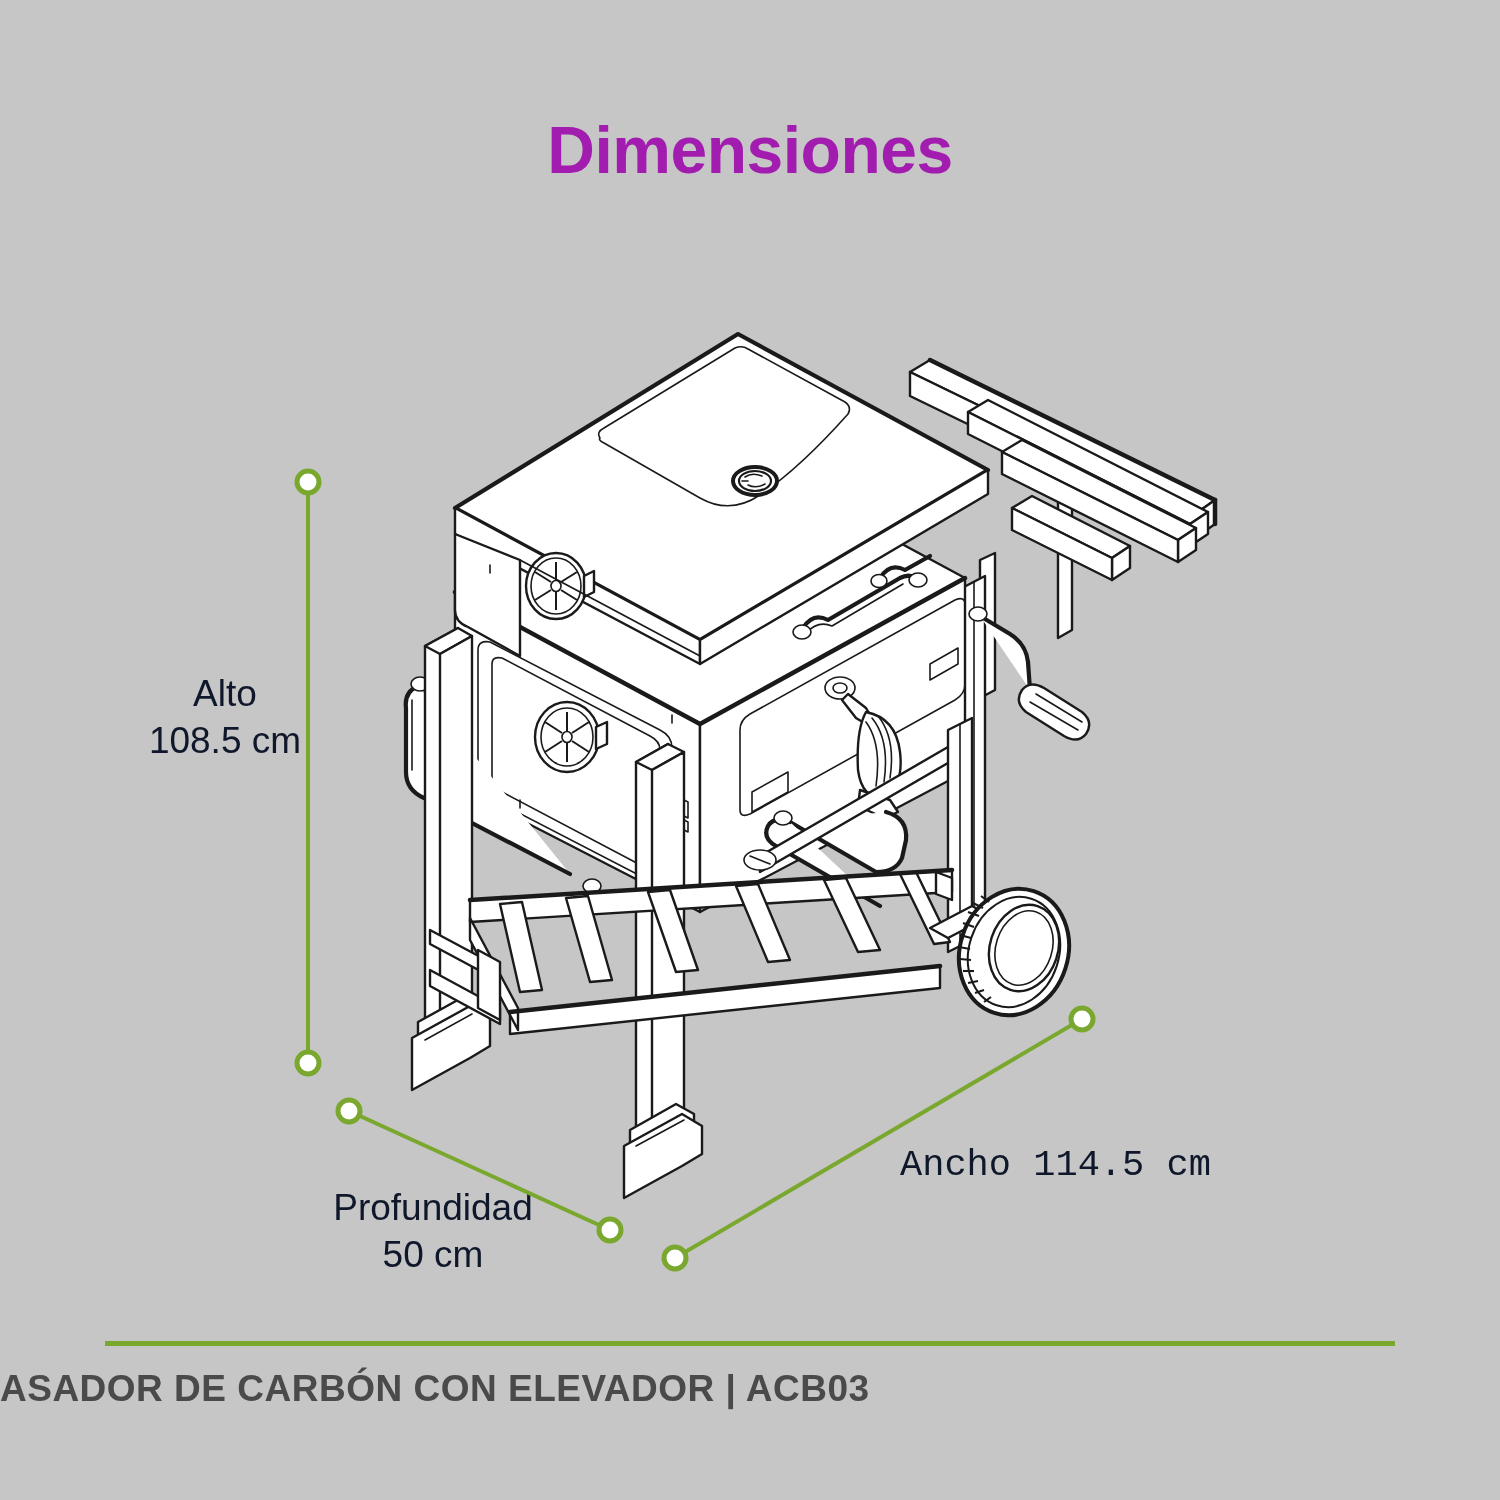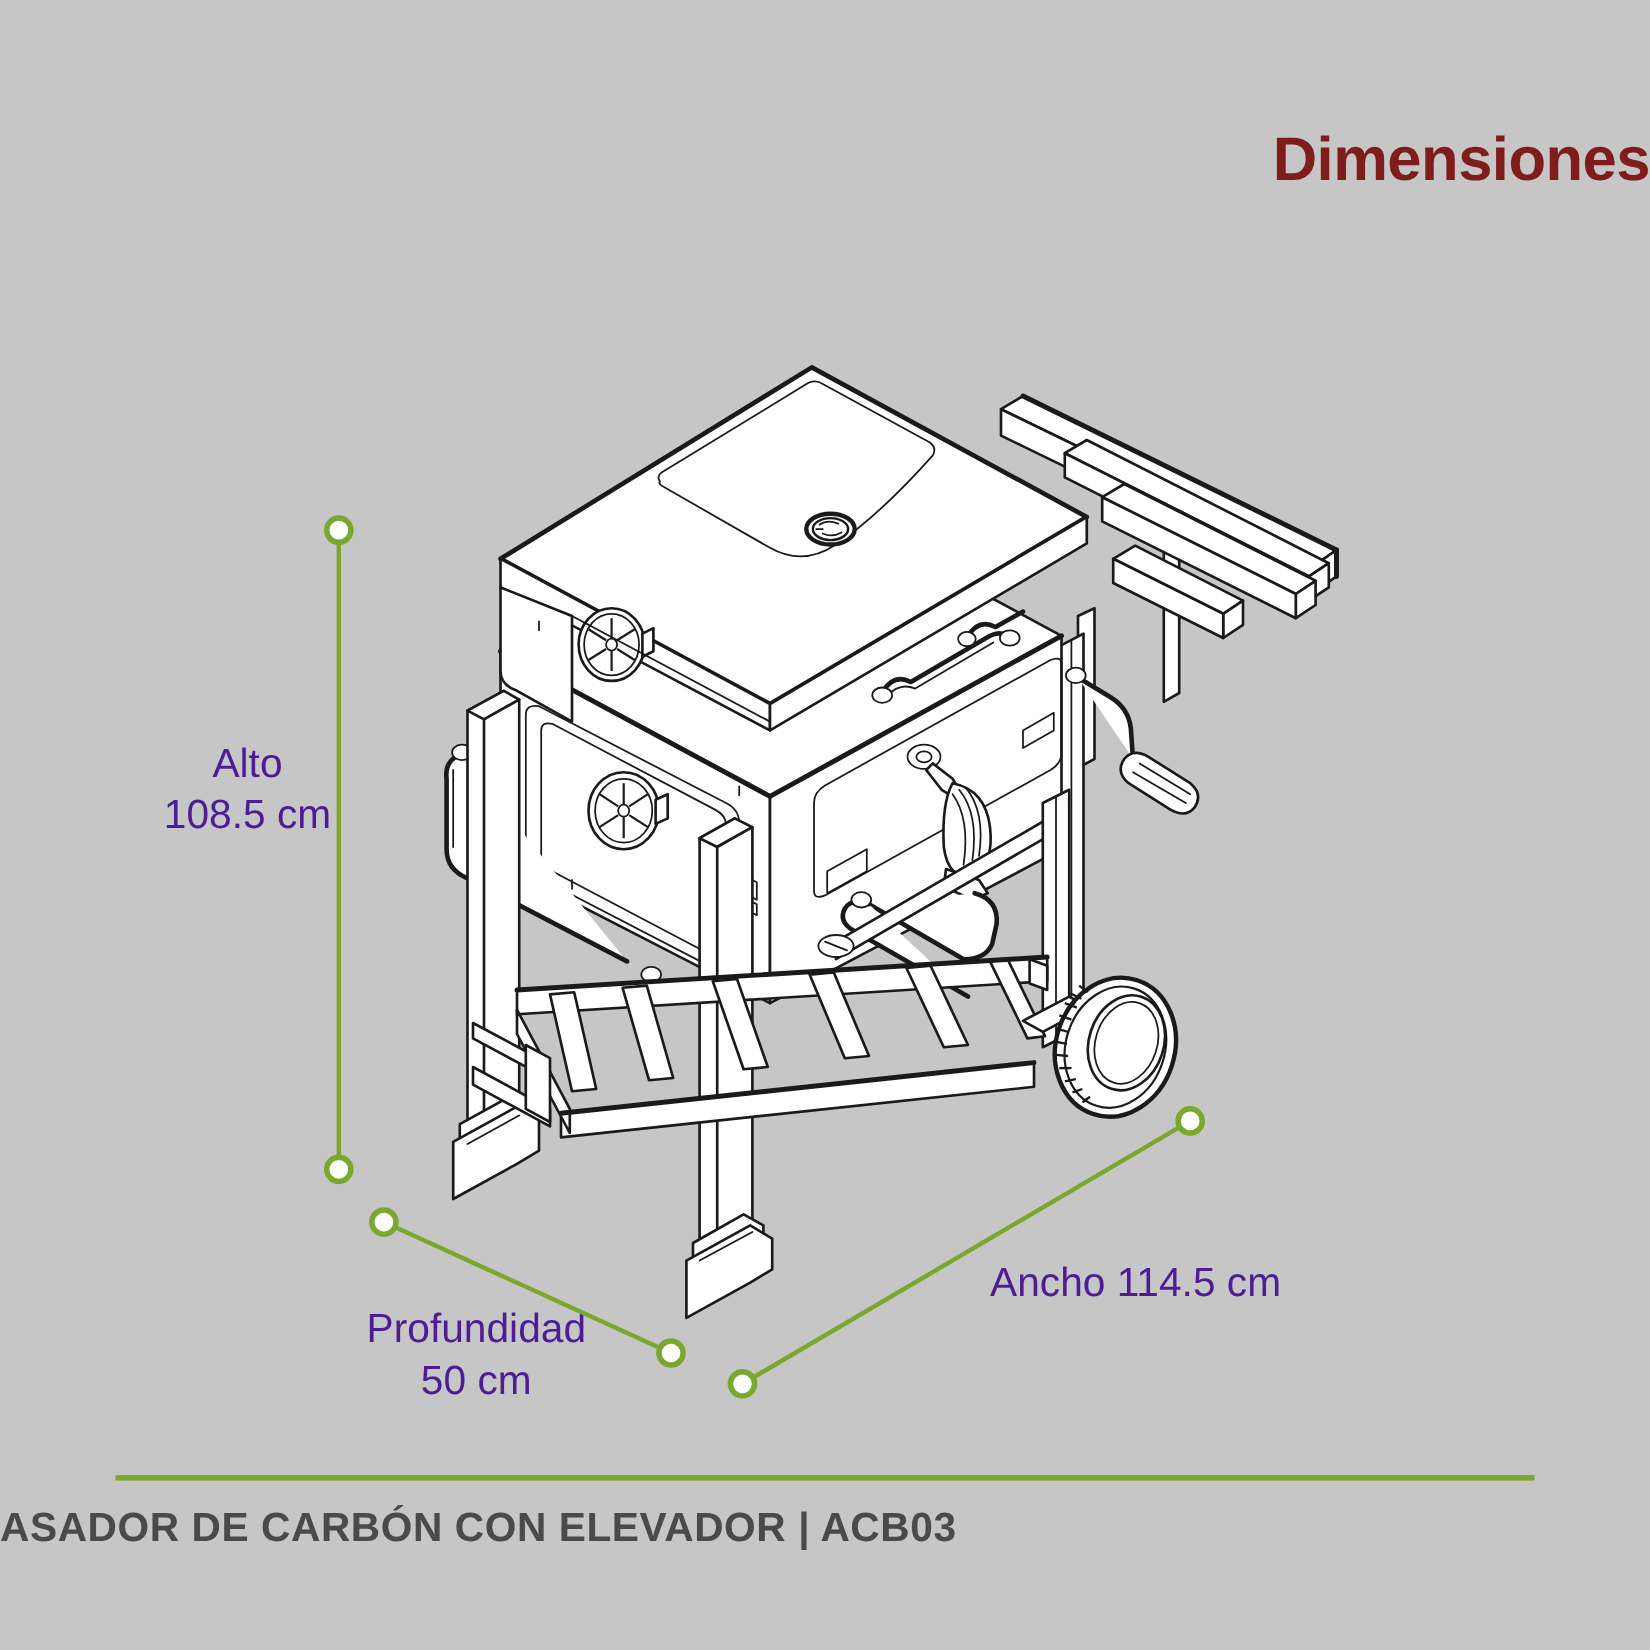--- a/index.html
+++ b/index.html
@@ -13,37 +13,37 @@
     height: 1500px;
     background: #c6c6c6;
     font-family: "Liberation Sans", sans-serif;
     overflow: hidden;
   }
   #title {
     position: absolute;
     top: 112px;
     left: 0;
     width: 1500px;
-    text-align: right;
-    font-size: 56px;
+    text-align: center;
+    font-size: 66px;
     font-weight: bold;
-    color: #7f1d1d;
+    color: #a21caf;
     letter-spacing: -0.5px;
   }
   .dim-label {
     position: absolute;
-    color: #4c1d95;
+    color: #0f172a;
     font-size: 37px;
     line-height: 1.28;
     text-align: center;
     white-space: pre-line;
   }
   #label-alto   { left: 100px; top: 670px;  width: 250px; }
   #label-prof   { left: 268px; top: 1184px; width: 330px; }
-  #label-ancho  { left: 900px; top: 1142px; width: 320px; text-align: left; }
+  #label-ancho  { left: 900px; top: 1142px; width: 320px; text-align: left; font-family: Liberation Mono, monospace; }
 
   #art-svg, #dims-svg {
     position: absolute;
     left: 0; top: 0;
     width: 1500px;
     height: 1500px;
   }
   #art-svg { z-index: 2; }
   #dims-svg { z-index: 3; }
 

